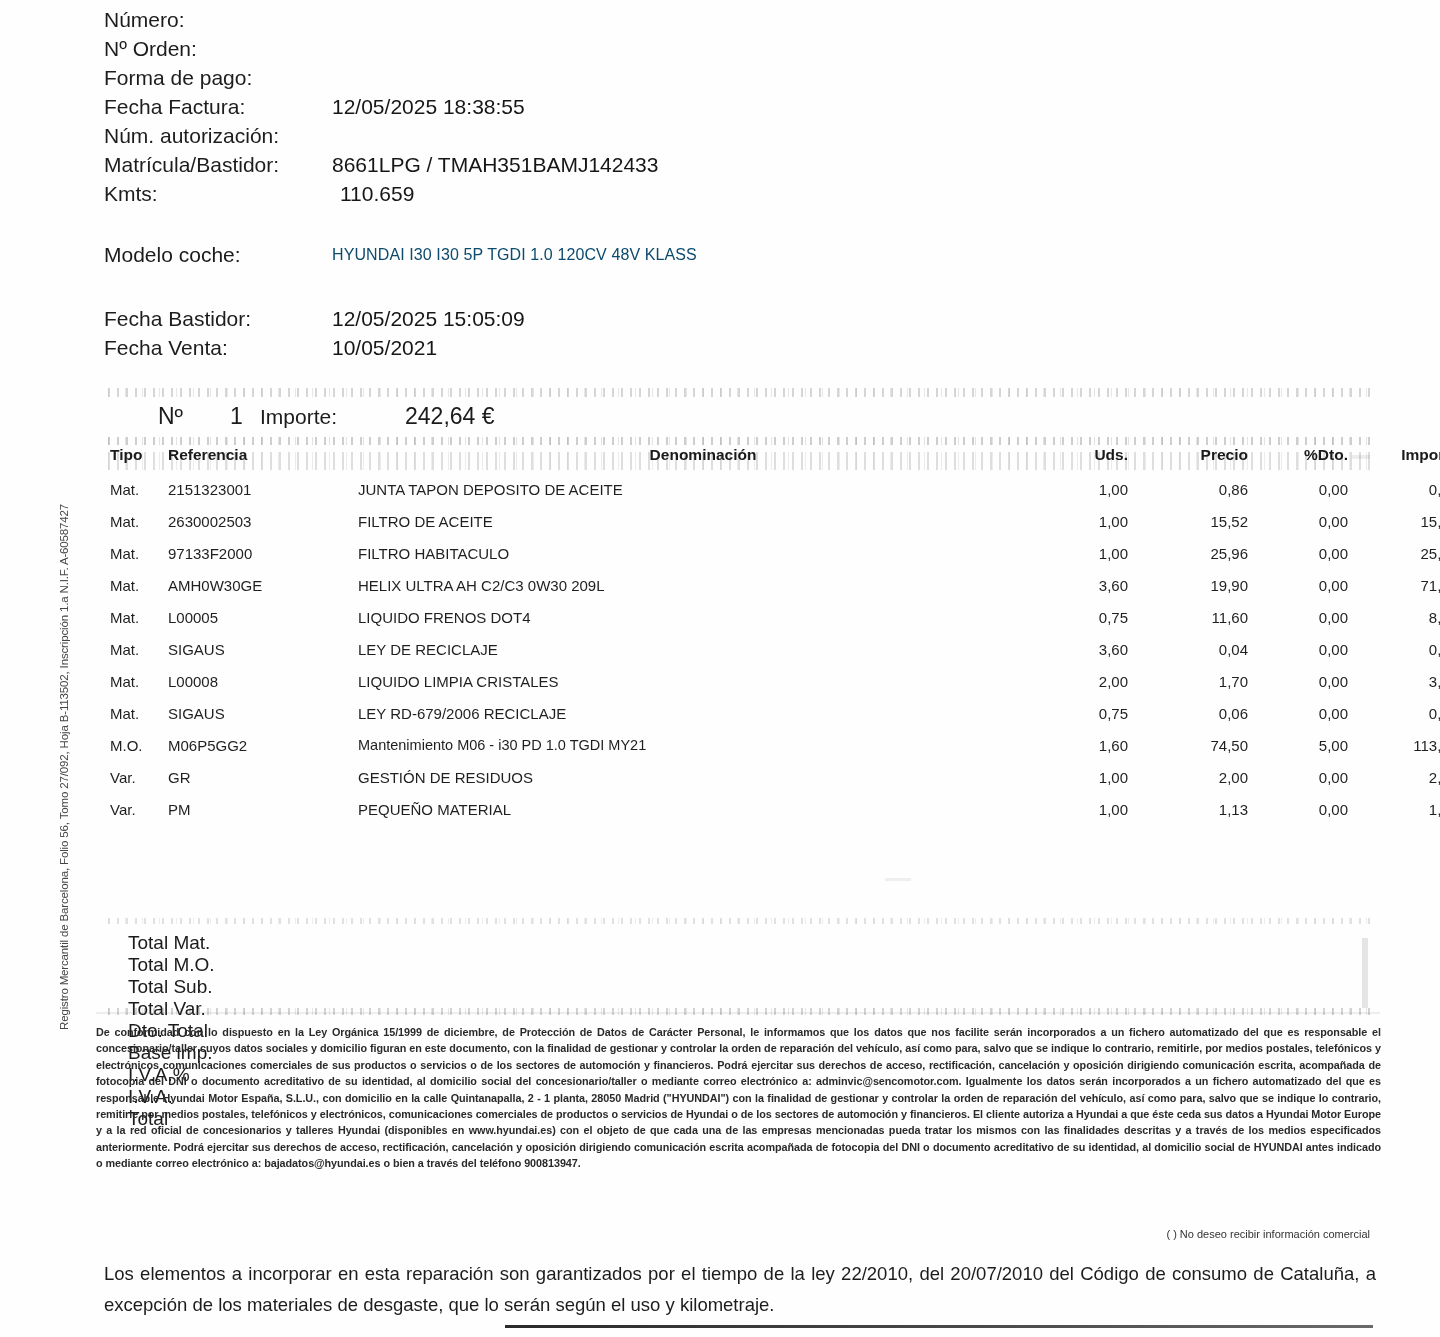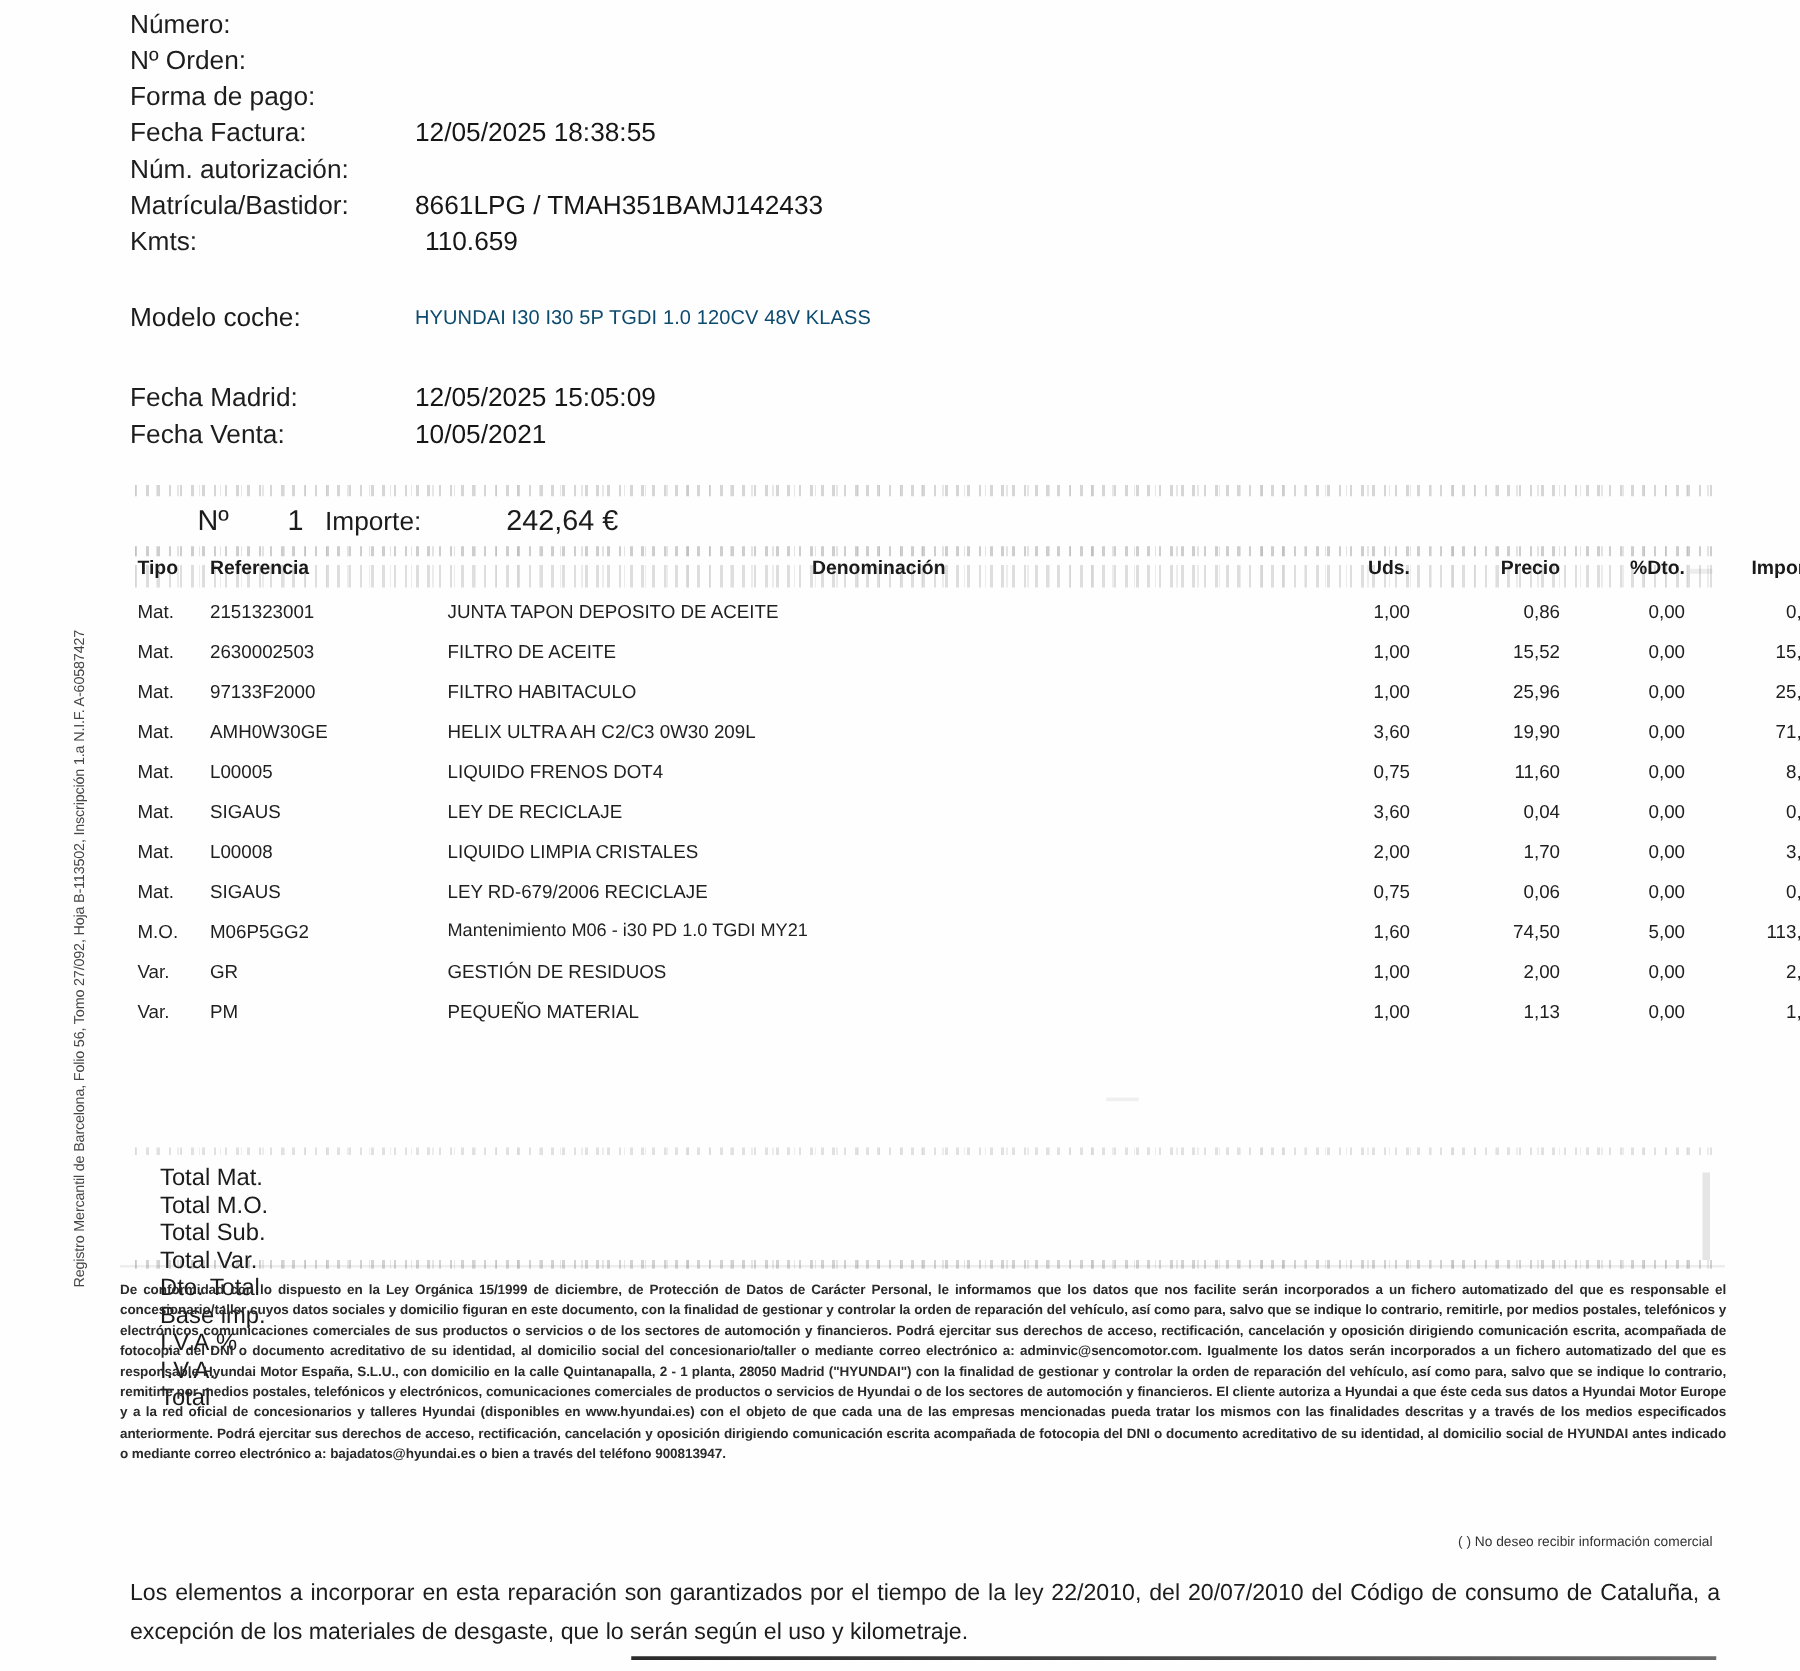--- a/index.html
+++ b/index.html
@@ -271,21 +271,21 @@
     </div>
   </div>
 
   <div class="model-row">
     <div class="model-label">Modelo coche:</div>
     <div class="model-value">HYUNDAI I30 I30 5P TGDI 1.0 120CV 48V KLASS</div>
   </div>
 
   <div class="dates-block">
     <div class="hrow">
-      <div class="hlabel">Fecha Madrid:</div>
+      <div class="hlabel">Fecha Bastidor:</div>
       <div class="hvalue">12/05/2025  15:05:09</div>
     </div>
     <div class="hrow">
       <div class="hlabel">Fecha Venta:</div>
       <div class="hvalue">10/05/2021</div>
     </div>
   </div>
 
   <div class="noise-band" style="top:388px;height:9px;"></div>
   <div class="noise-band" style="top:437px;height:8px;opacity:.5;"></div>

